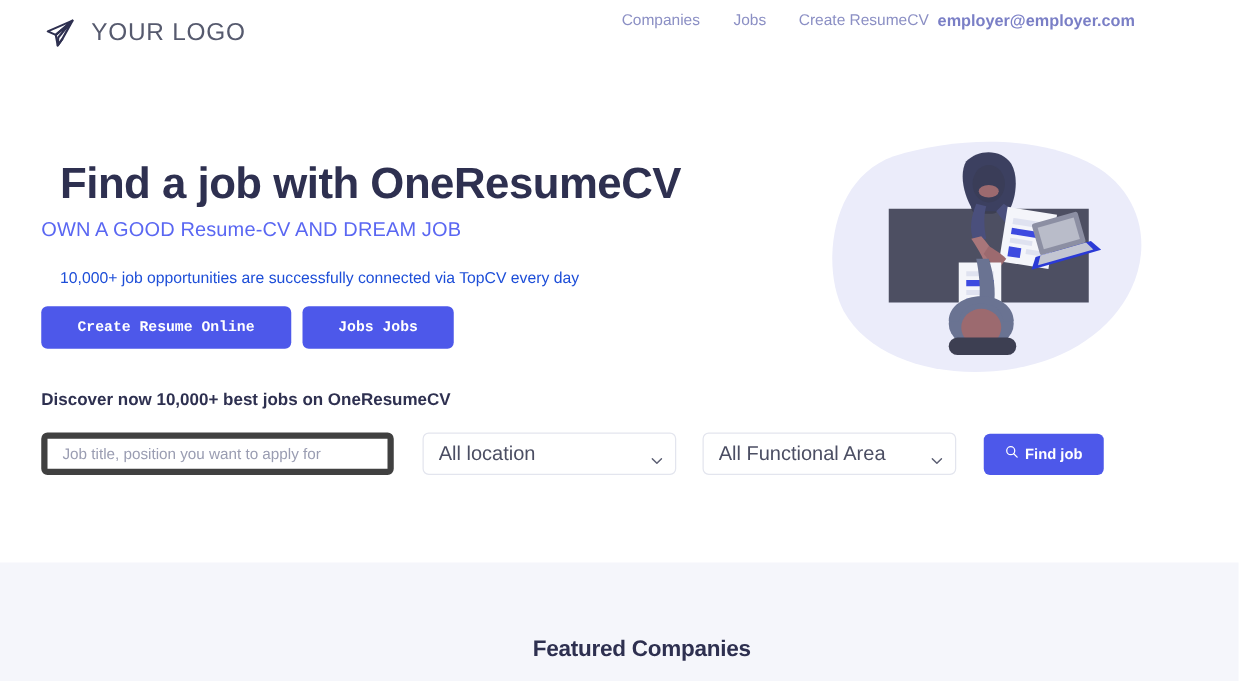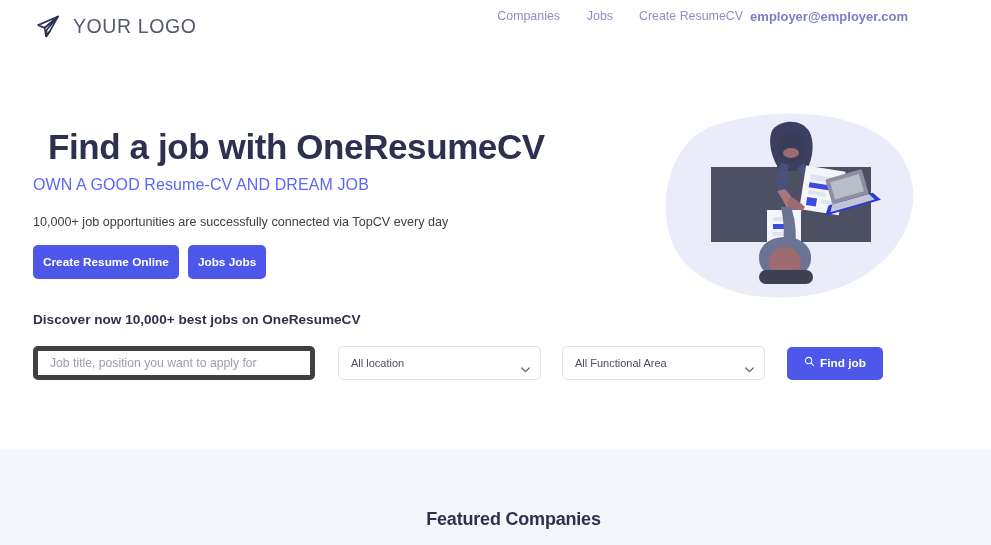--- a/index.html
+++ b/index.html
@@ -103,43 +103,43 @@
   .hero-subtitle {
     position: absolute;
     left: 33px;
     top: 124px;
     font-size: 16px;
     color: #5a67f2;
     letter-spacing: 0.1px;
   }
   .hero-desc {
     position: absolute;
-    left: 33px;
+    left: 48px;
     top: 163px;
     font-size: 12.6px;
-    color: #404040;
+    color: #1d4ed8;
   }
   .hero-buttons {
     position: absolute;
     left: 33px;
     top: 193px;
     display: flex;
     gap: 9px;
   }
   .btn-primary {
     background: #4d58ea;
     color: #ffffff;
     border: none;
     border-radius: 5px;
     font-size: 11.8px;
     font-weight: bold;
-    padding: 0 10px;
+    padding: 0 29px;
     height: 34px;
     cursor: pointer;
-    font-family: Liberation Sans, sans-serif;
+    font-family: Liberation Mono, monospace;
     white-space: nowrap;
   }
   .discover {
     position: absolute;
     left: 33px;
     top: 260px;
     font-size: 13.6px;
     font-weight: bold;
     color: #2e3050;
   }
@@ -173,21 +173,21 @@
     margin-left: 21px;
   }
   .select-wrap.sw1 { margin-left: 23px; }
   .select-box {
     width: 203px;
     height: 34px;
     border: 1px solid #e3e5ee;
     border-radius: 5px;
     background: #ffffff;
     padding: 0 26px 0 12px;
-    font-size: 11px;
+    font-size: 16px;
     color: #4b4e63;
     outline: none;
     box-sizing: border-box;
     font-family: "Liberation Sans", sans-serif;
     appearance: none;
     -webkit-appearance: none;
     cursor: pointer;
   }
   .select-chevron {
     position: absolute;

